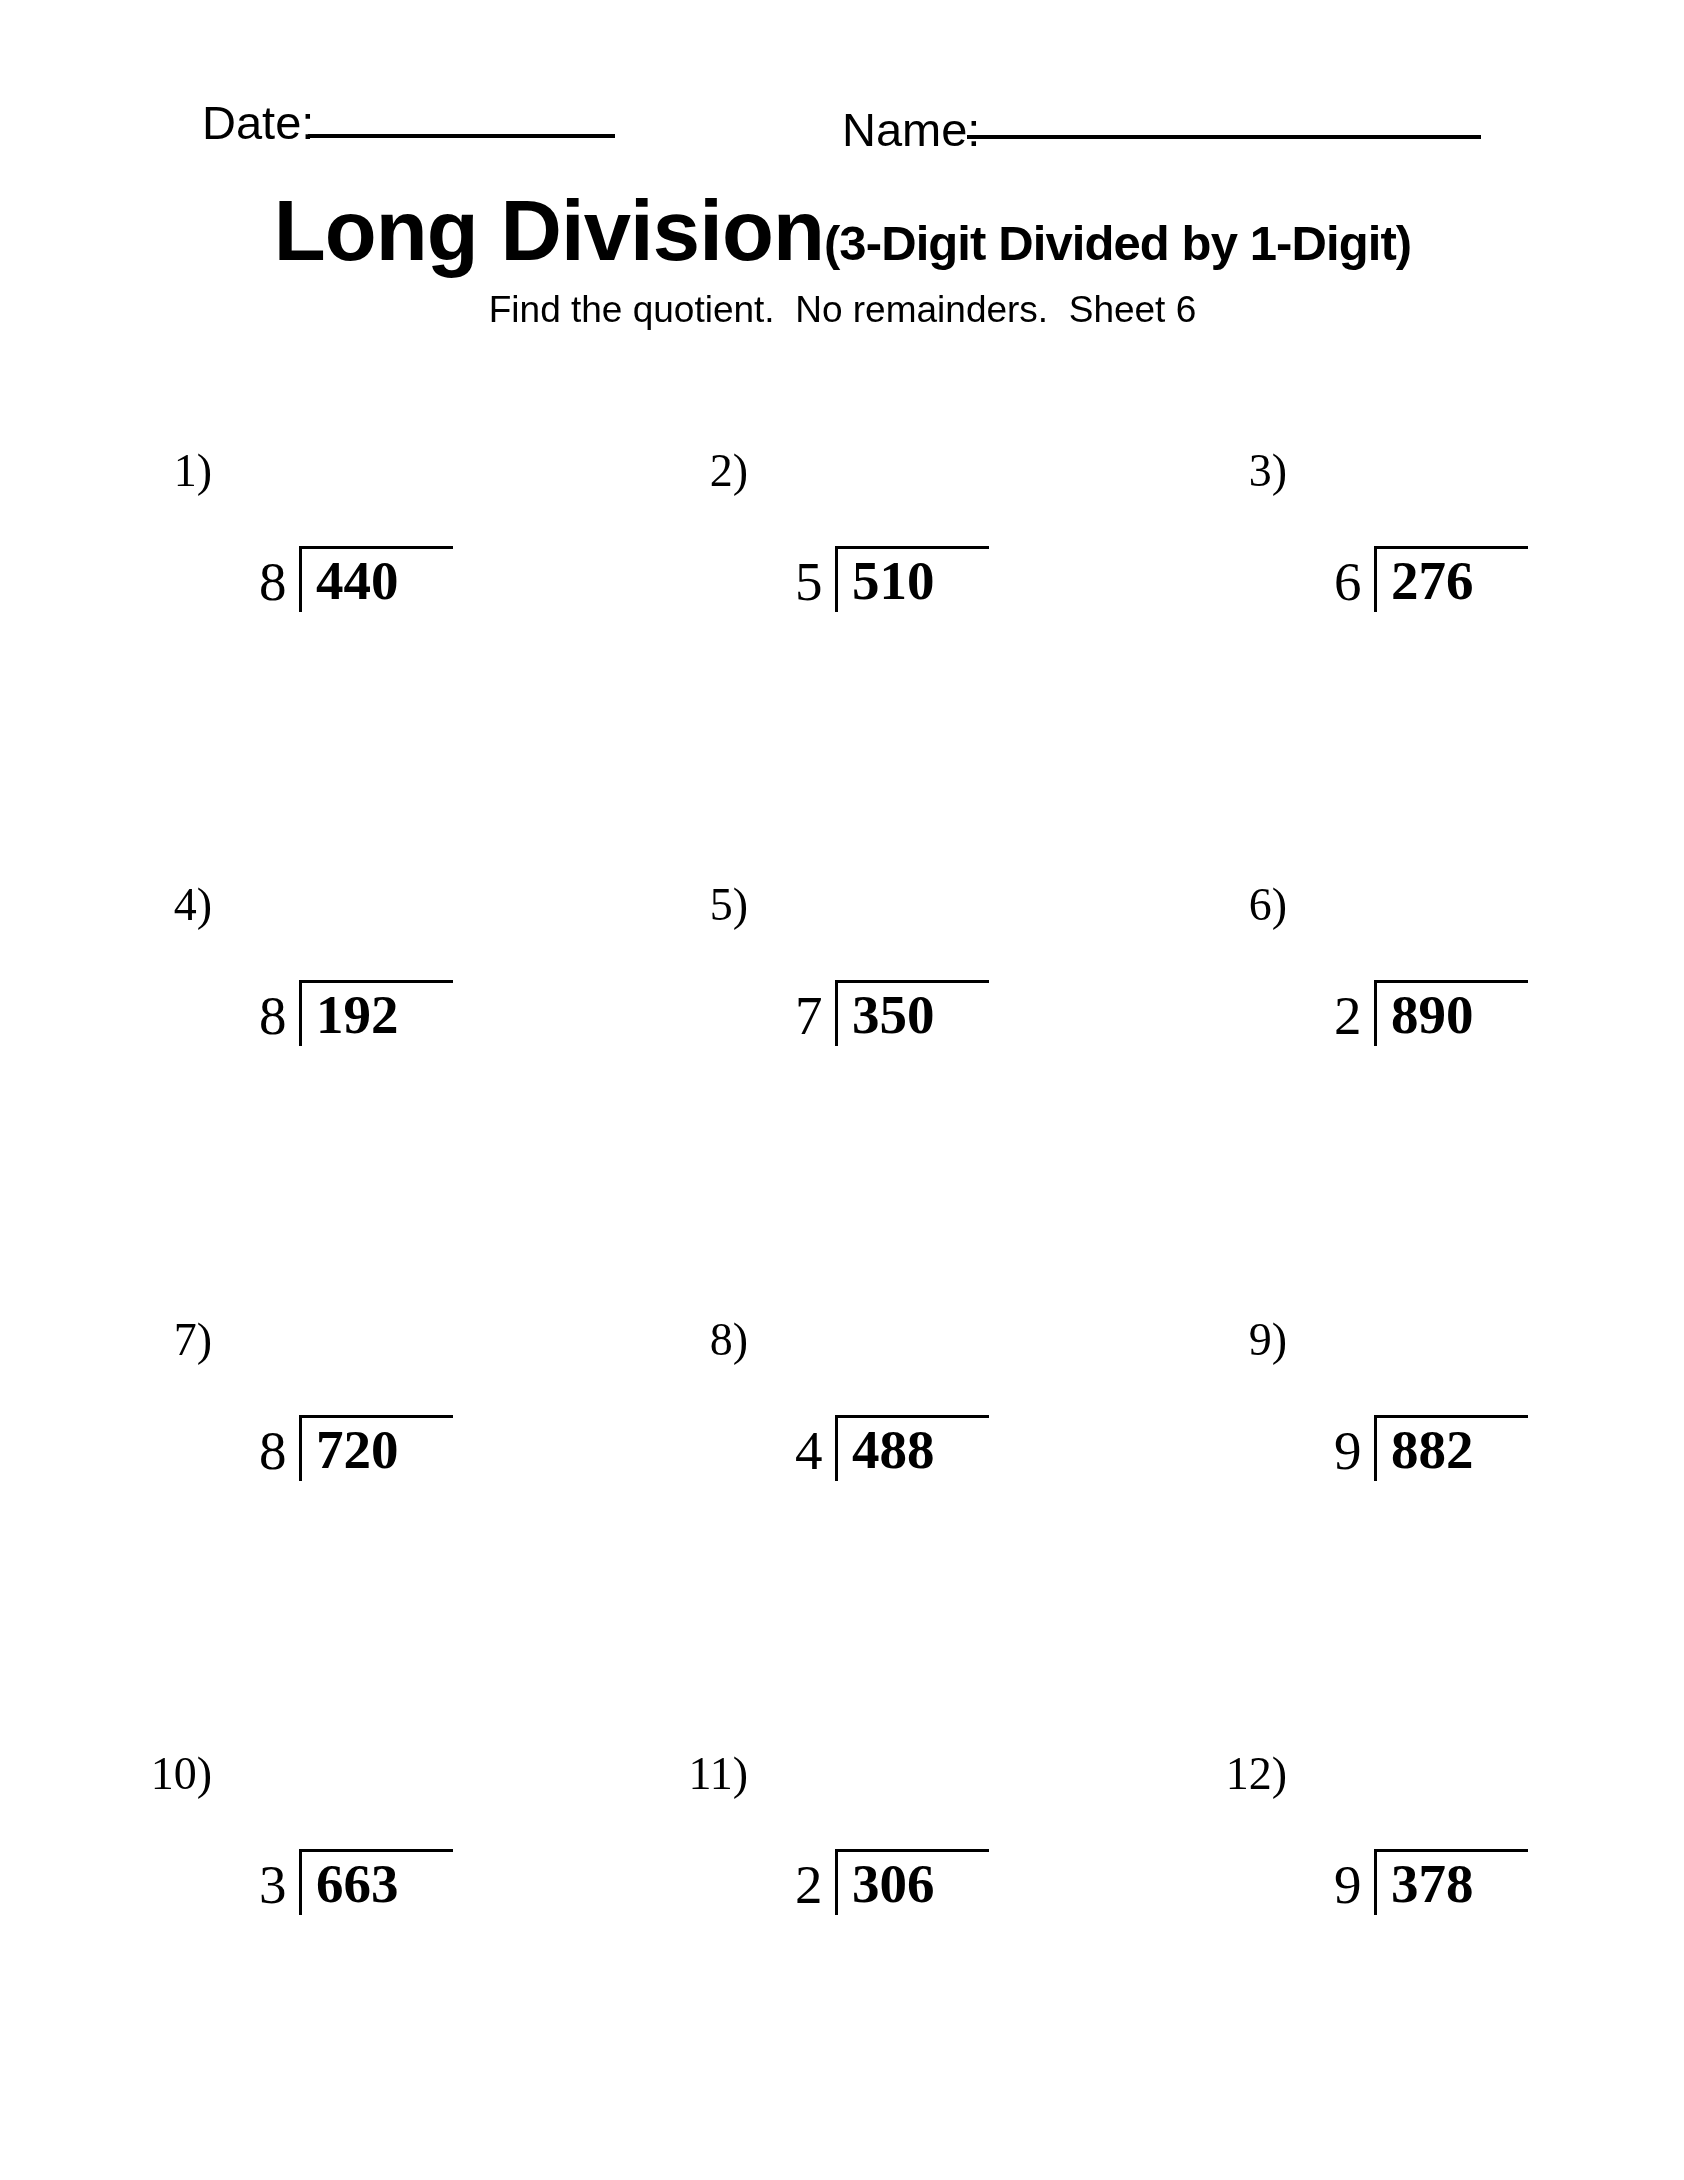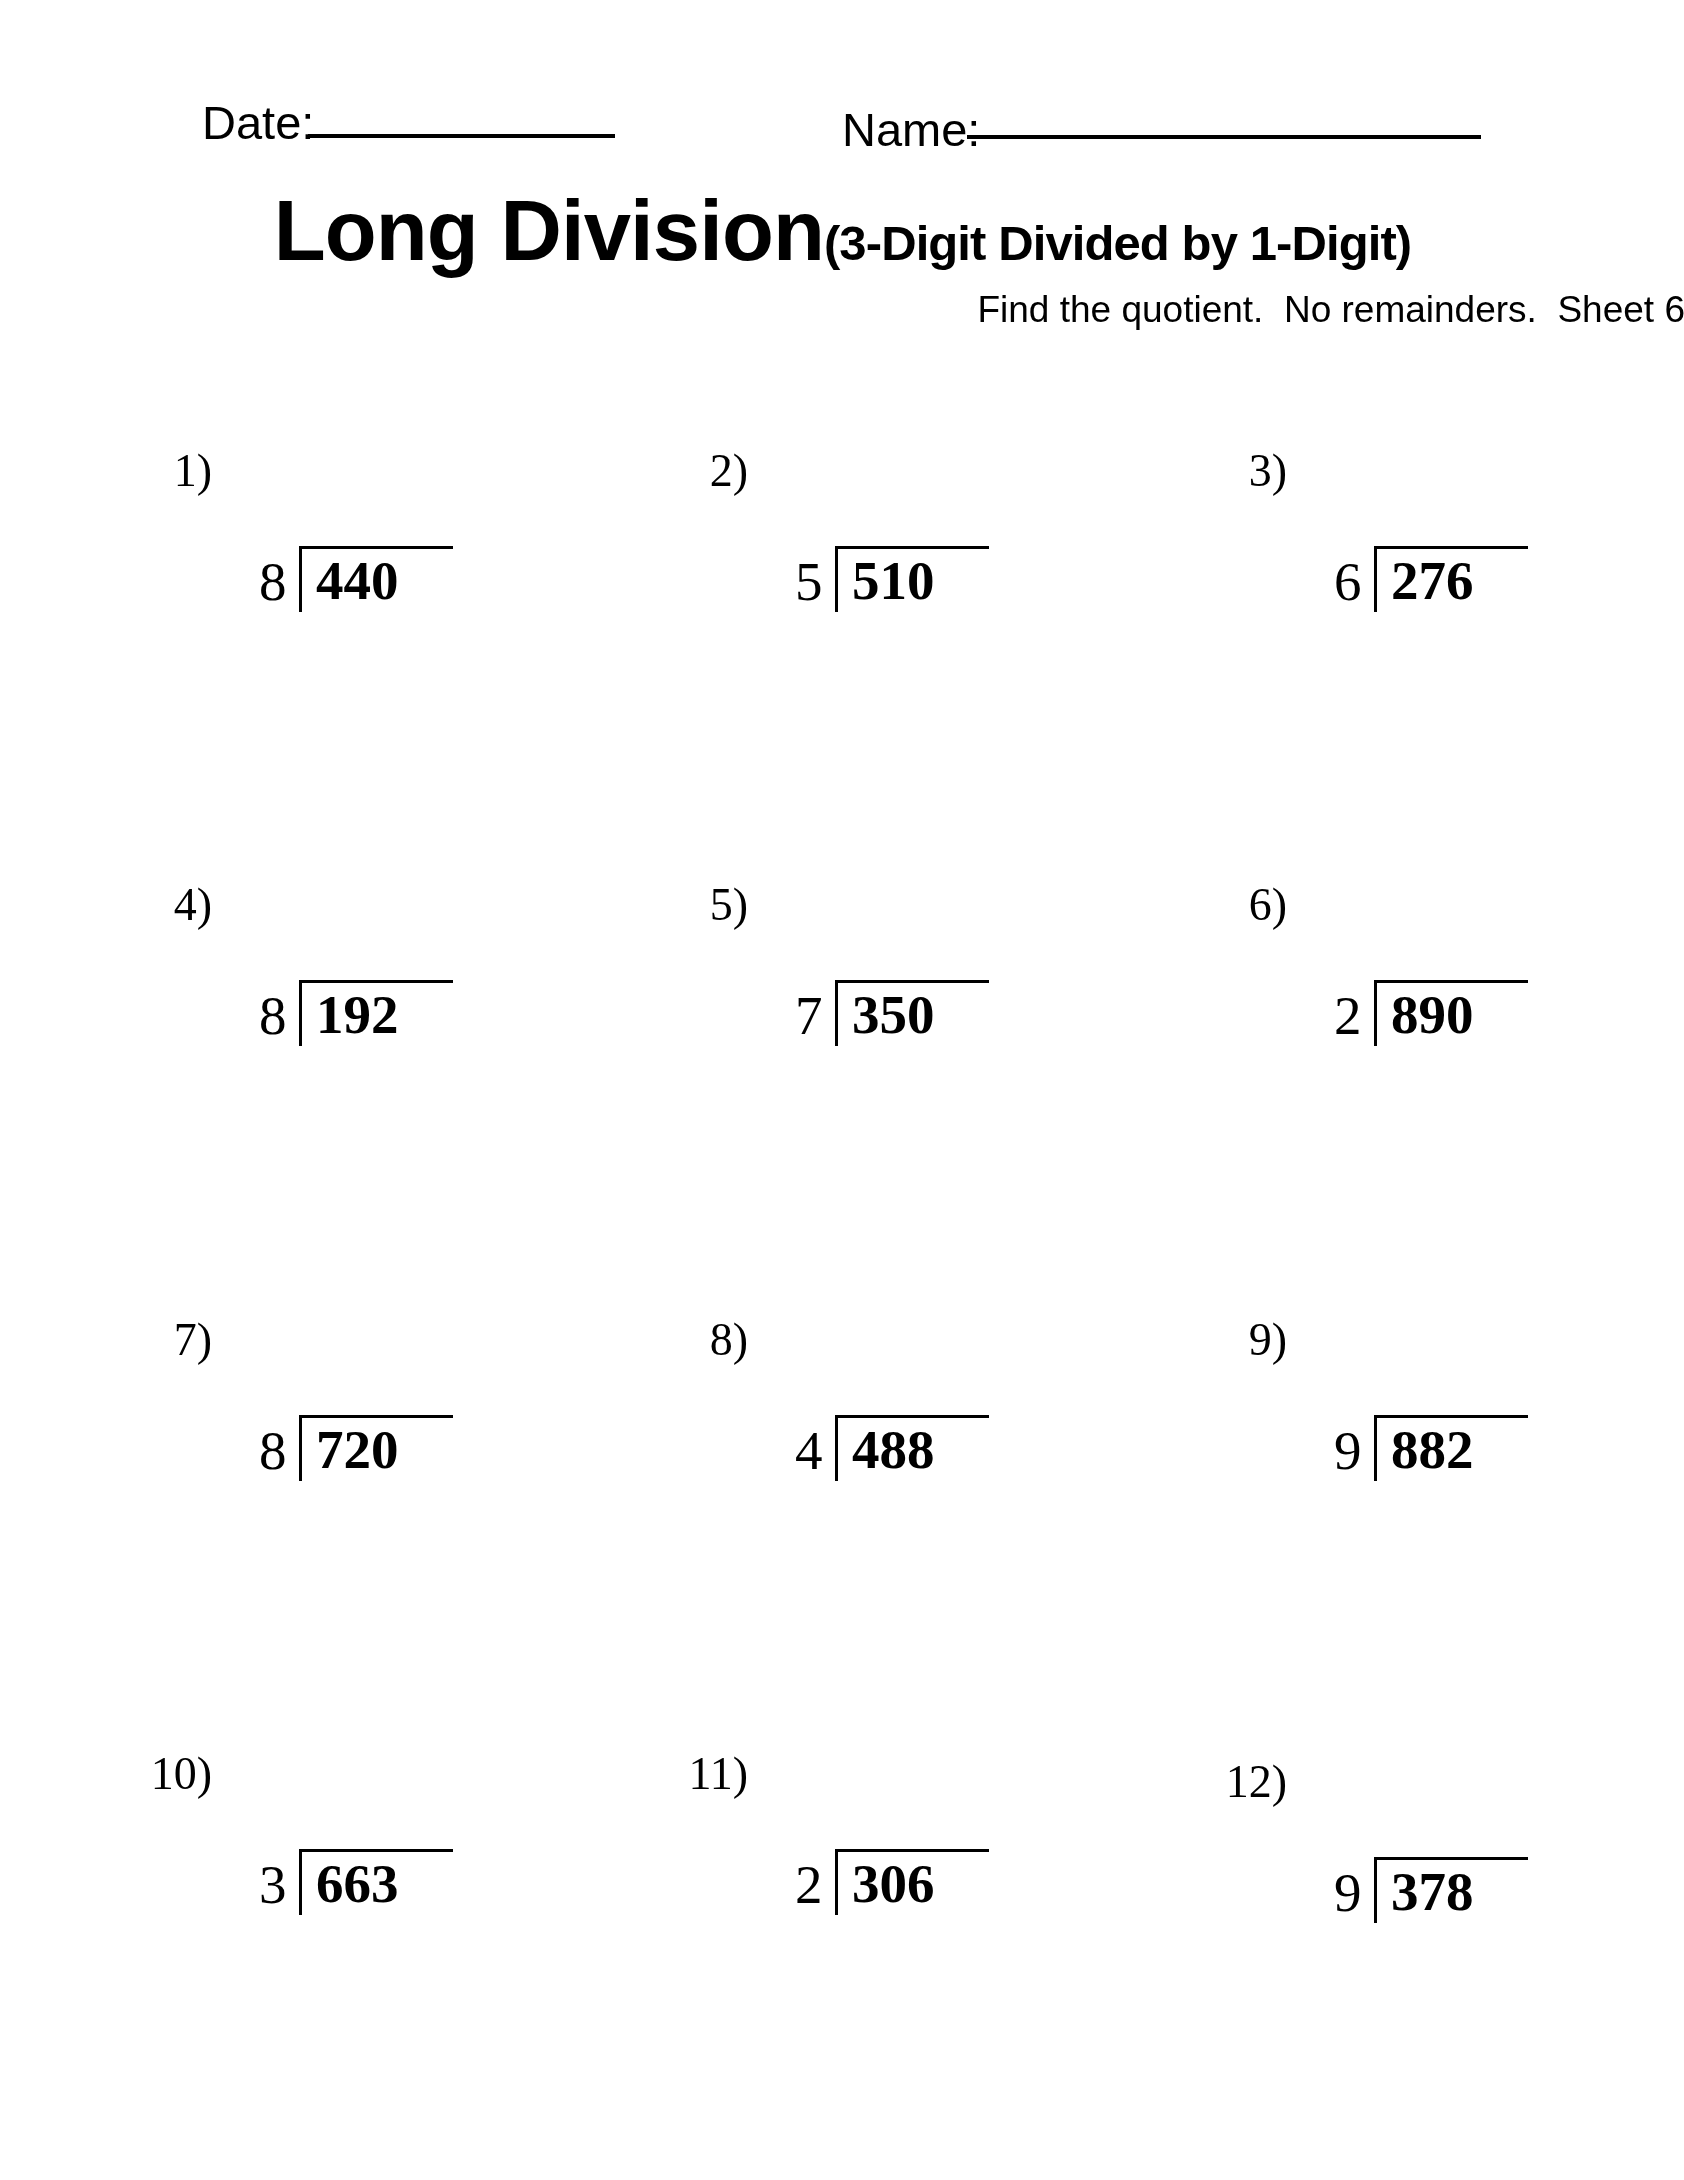--- a/index.html
+++ b/index.html
@@ -50,21 +50,21 @@
     line-height: 1.05;
   }
   .title-sub {
     font-size: 49px;
     font-weight: bold;
     letter-spacing: -0.9px;
   }
   .instructions {
     position: absolute;
     left: 0; top: 291px; width: 100%;
-    text-align: right;
+    text-align: center;
     font-size: 37px;
     line-height: 1;
     white-space: pre;
   }
 
   
   .problem { position: absolute; }
   .pnum {
     width: 94px;
     text-align: right;
@@ -187,21 +187,21 @@
       <span class="dividend">663</span>
     </div>
   </div>
       <div class="problem" style="left: 654px; top: 1751px;">
     <div class="pnum">11)</div>
     <div class="division">
       <span class="divisor">2</span>
       <span class="dividend">306</span>
     </div>
   </div>
-      <div class="problem" style="left: 1193px; top: 1751px; margin-top: 8px;">
+      <div class="problem" style="left: 1193px; top: 1751px;">
     <div class="pnum">12)</div>
     <div class="division">
       <span class="divisor">9</span>
       <span class="dividend">378</span>
     </div>
   </div>
     </div>
 
 
 </div>

